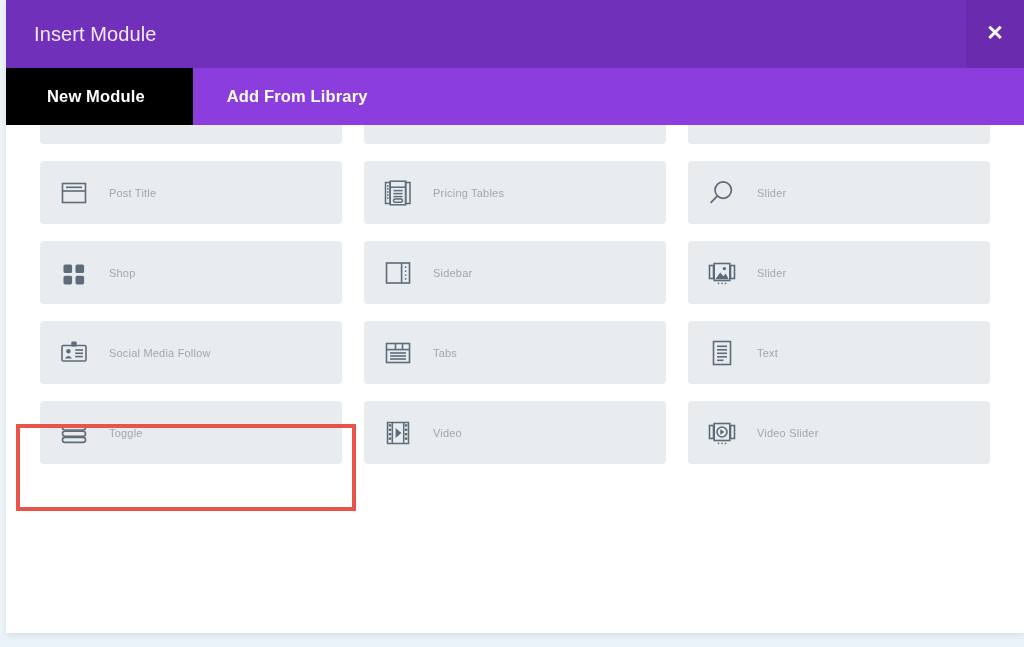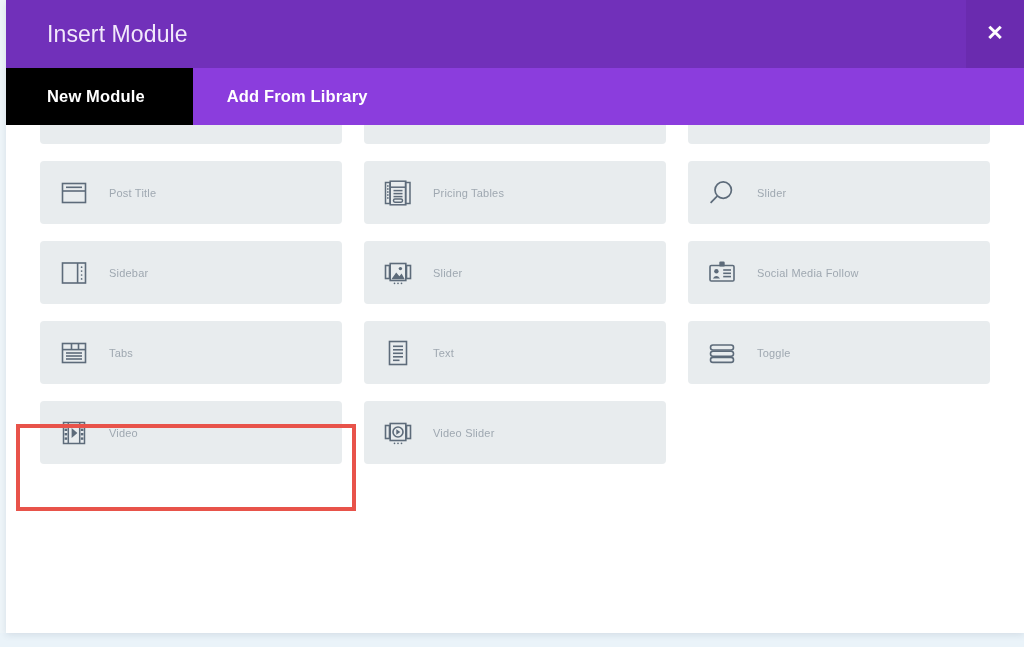--- a/index.html
+++ b/index.html
@@ -35,23 +35,23 @@
   }
 
   
   .modal-header {
     position: relative;
     height: 68px;
     background: #7130ba;
   }
   .modal-title {
     position: absolute;
-    left: 41px;
+    left: 28px;
     top: 20px;
-    font-size: 23px;
+    font-size: 20px;
     font-weight: 400;
     color: #f2e9fb;
     letter-spacing: 0.1px;
     line-height: 28px;
     white-space: nowrap;
   }
   .close-cell {
     position: absolute;
     right: 0;
     top: 0;
@@ -290,20 +290,33 @@
             <span class="icon">
               <svg width="30" height="30" viewBox="0 0 30 30" fill="none" stroke="#5d6b7a" stroke-width="1.7">
                 <circle cx="16.2" cy="12.1" r="8.2"></circle>
                 <line x1="10.2" y1="18.1" x2="3.6" y2="24.8"></line>
               </svg>
             </span>
             <span class="label">Slider</span>
           </div>
         </div>
 
+        <div class="cell">
+          <div class="module">
+            <span class="icon">
+              <svg width="30" height="30" viewBox="0 0 30 30">
+                <rect x="4.5" y="6.5" width="8.6" height="8.6" rx="1.6" fill="#5d6b7a"></rect>
+                <rect x="16.5" y="6.5" width="8.6" height="8.6" rx="1.6" fill="#5d6b7a"></rect>
+                <rect x="4.5" y="17.8" width="8.6" height="8.6" rx="1.6" fill="#5d6b7a"></rect>
+                <rect x="16.5" y="17.8" width="8.6" height="8.6" rx="1.6" fill="#5d6b7a"></rect>
+              </svg>
+            </span>
+            <span class="label">Shop</span>
+          </div>
+        </div>
 
         <div class="cell">
           <div class="module">
             <span class="icon">
               <svg width="30" height="30" viewBox="0 0 30 30" fill="none" stroke="#5d6b7a" stroke-width="1.6">
                 <rect x="3.5" y="5" width="23" height="20"></rect>
                 <line x1="18.6" y1="5" x2="18.6" y2="25"></line>
                 <circle cx="22.6" cy="9.2" r="0.85" fill="#5d6b7a" stroke="none"></circle>
                 <circle cx="22.6" cy="13.1" r="0.85" fill="#5d6b7a" stroke="none"></circle>
                 <circle cx="22.6" cy="17" r="0.85" fill="#5d6b7a" stroke="none"></circle>

